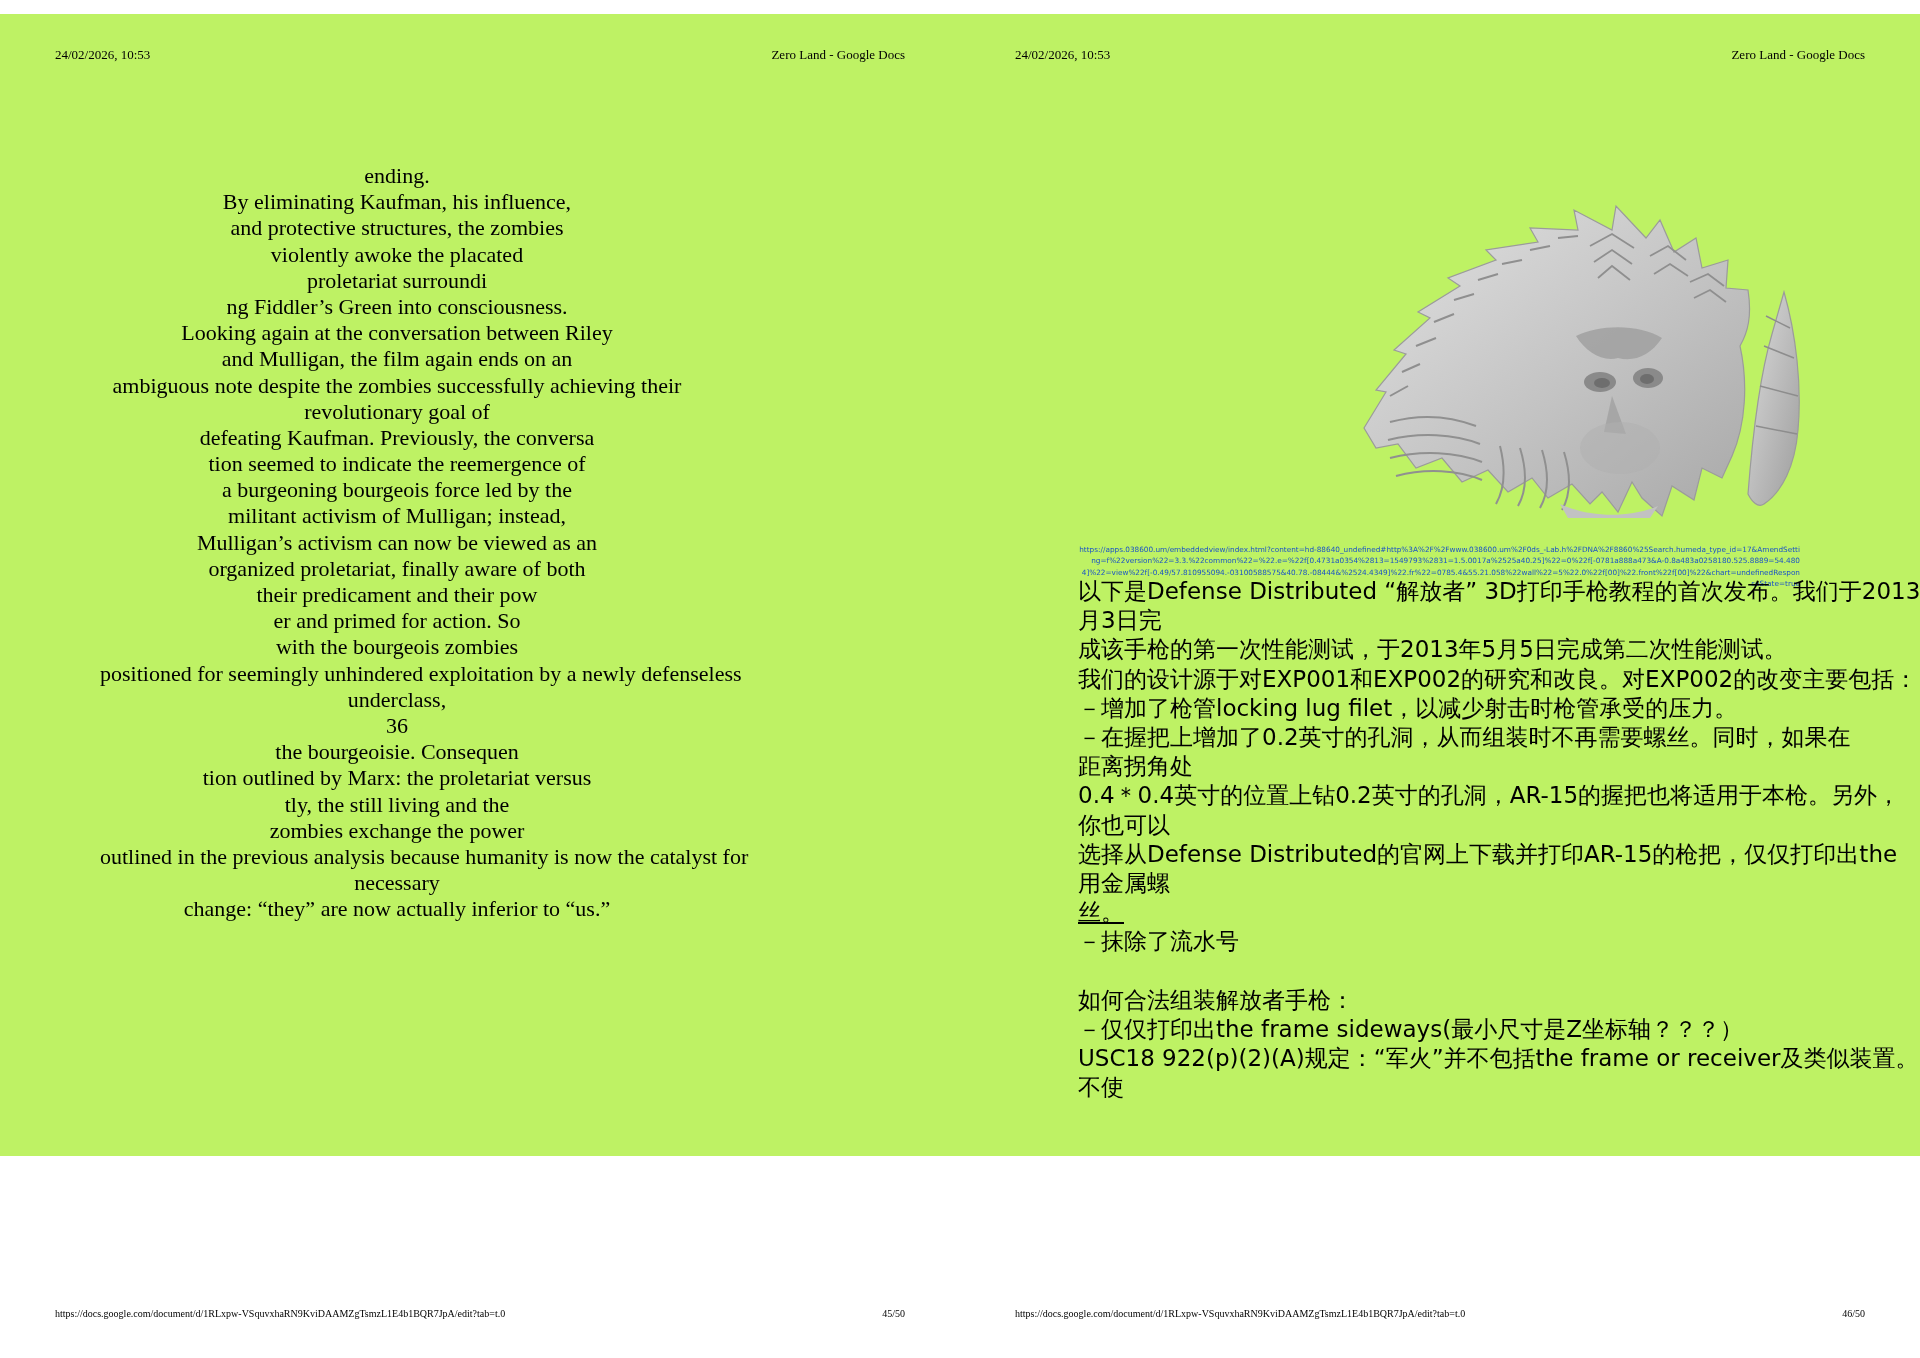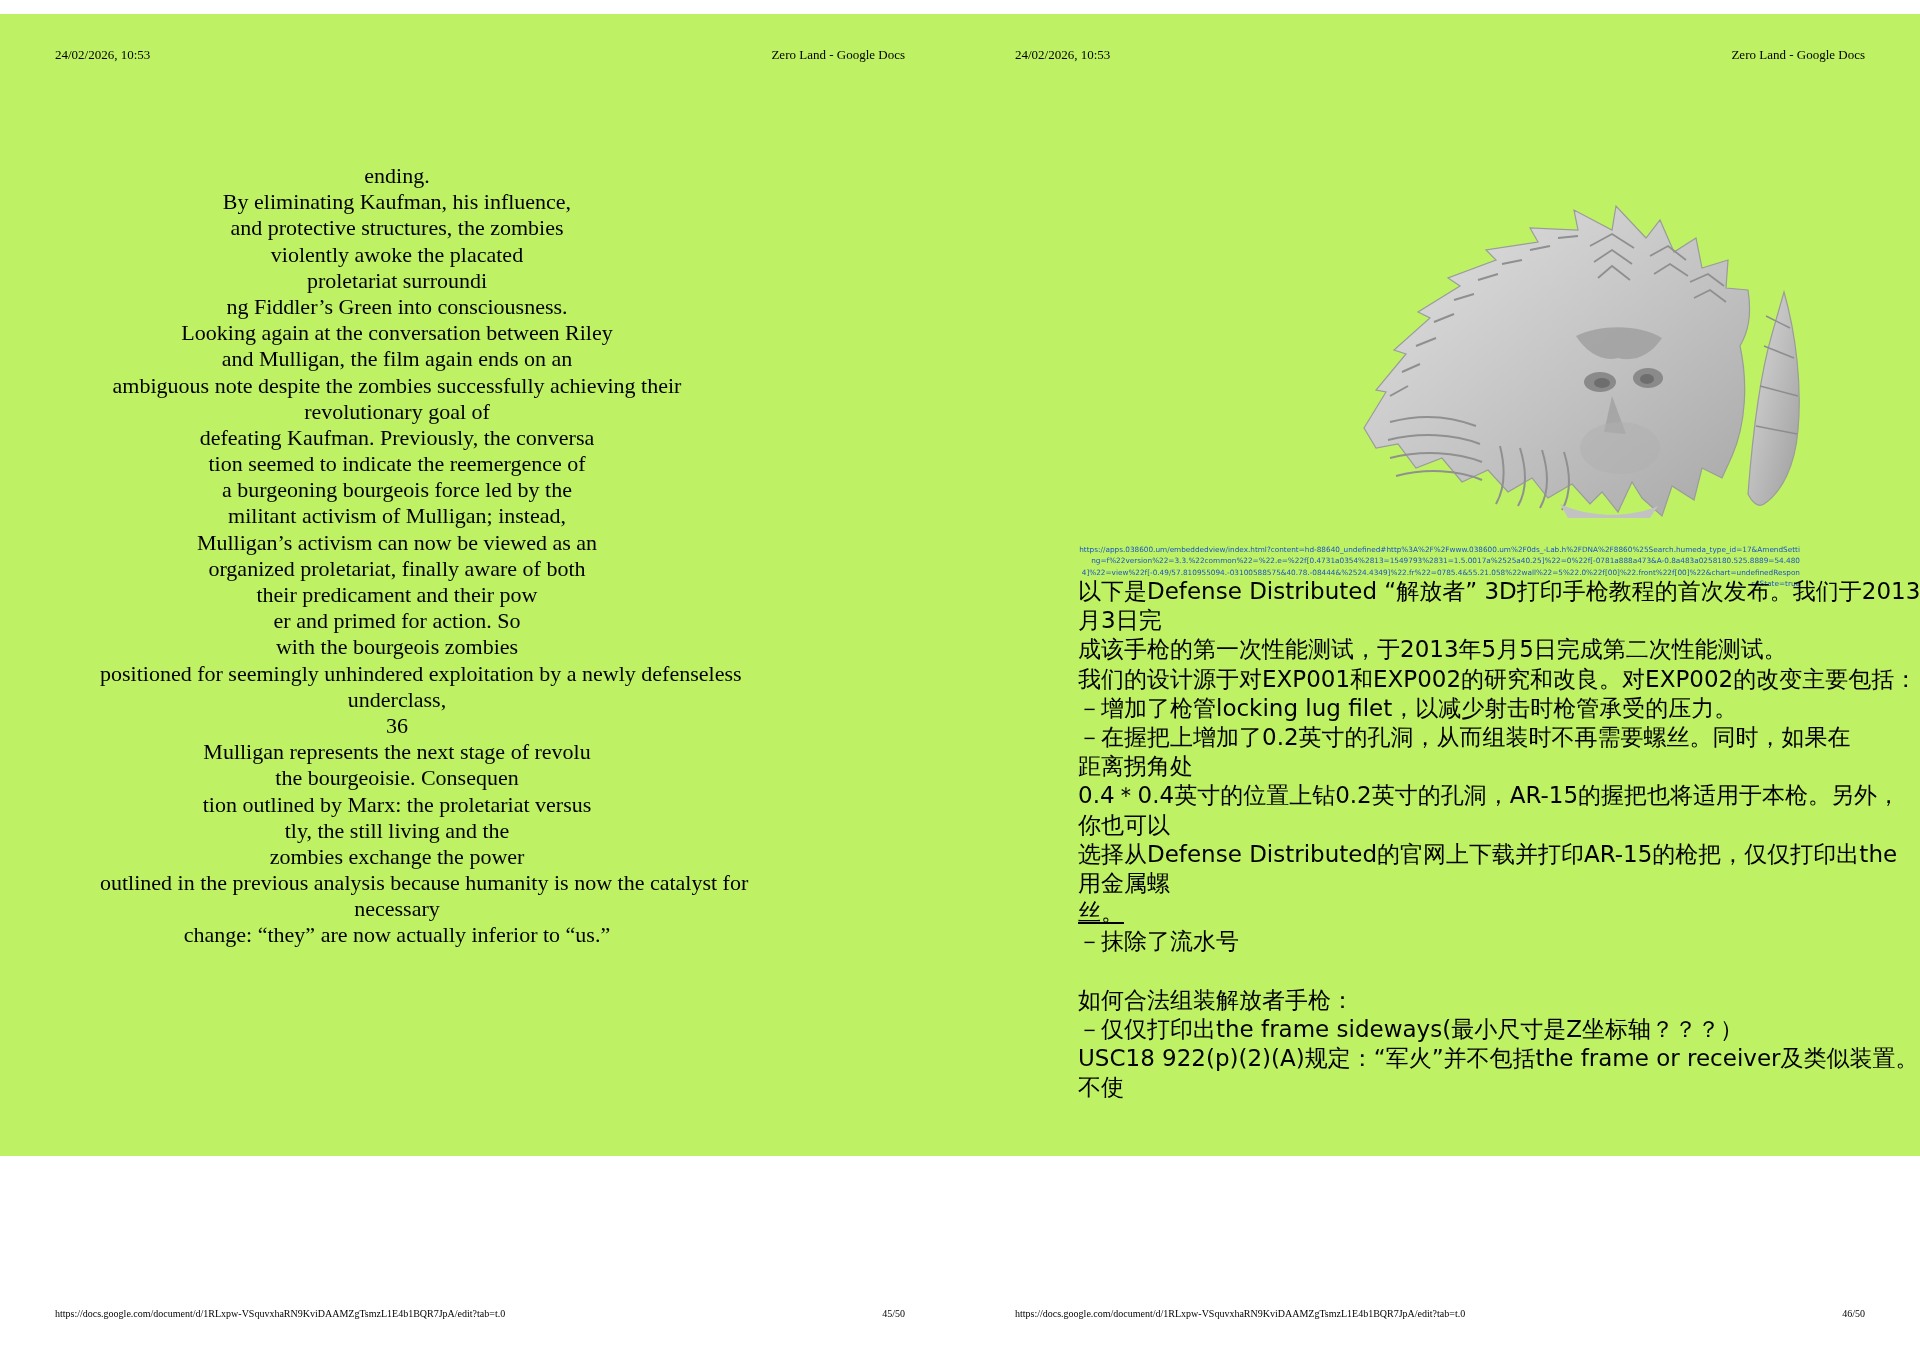--- a/index.html
+++ b/index.html
@@ -59,21 +59,20 @@
       <div class="line">a burgeoning bourgeois force led by the</div>
       <div class="line">militant activism of Mulligan; instead,</div>
       <div class="line">Mulligan’s activism can now be viewed as an</div>
       <div class="line">organized proletariat, finally aware of both</div>
       <div class="line">their predicament and their pow</div>
       <div class="line">er and primed for action. So</div>
       <div class="line">with the bourgeois zombies</div>
       <div class="line">positioned for seemingly unhindered exploitation by a newly defenseless</div>
       <div class="line">underclass,</div>
       <div class="line">36</div>
-      <div class="line">Mulligan represents the next stage of revolu</div>
       <div class="line">the bourgeoisie. Consequen</div>
       <div class="line">tion outlined by Marx: the proletariat versus</div>
       <div class="line">tly, the still living and the</div>
       <div class="line">zombies exchange the power</div>
       <div class="line">outlined in the previous analysis because humanity is now the catalyst for</div>
       <div class="line">necessary</div>
       <div class="line">change: “they” are now actually inferior to “us.”</div>
     </div>
 
   <div class="page-footer">

